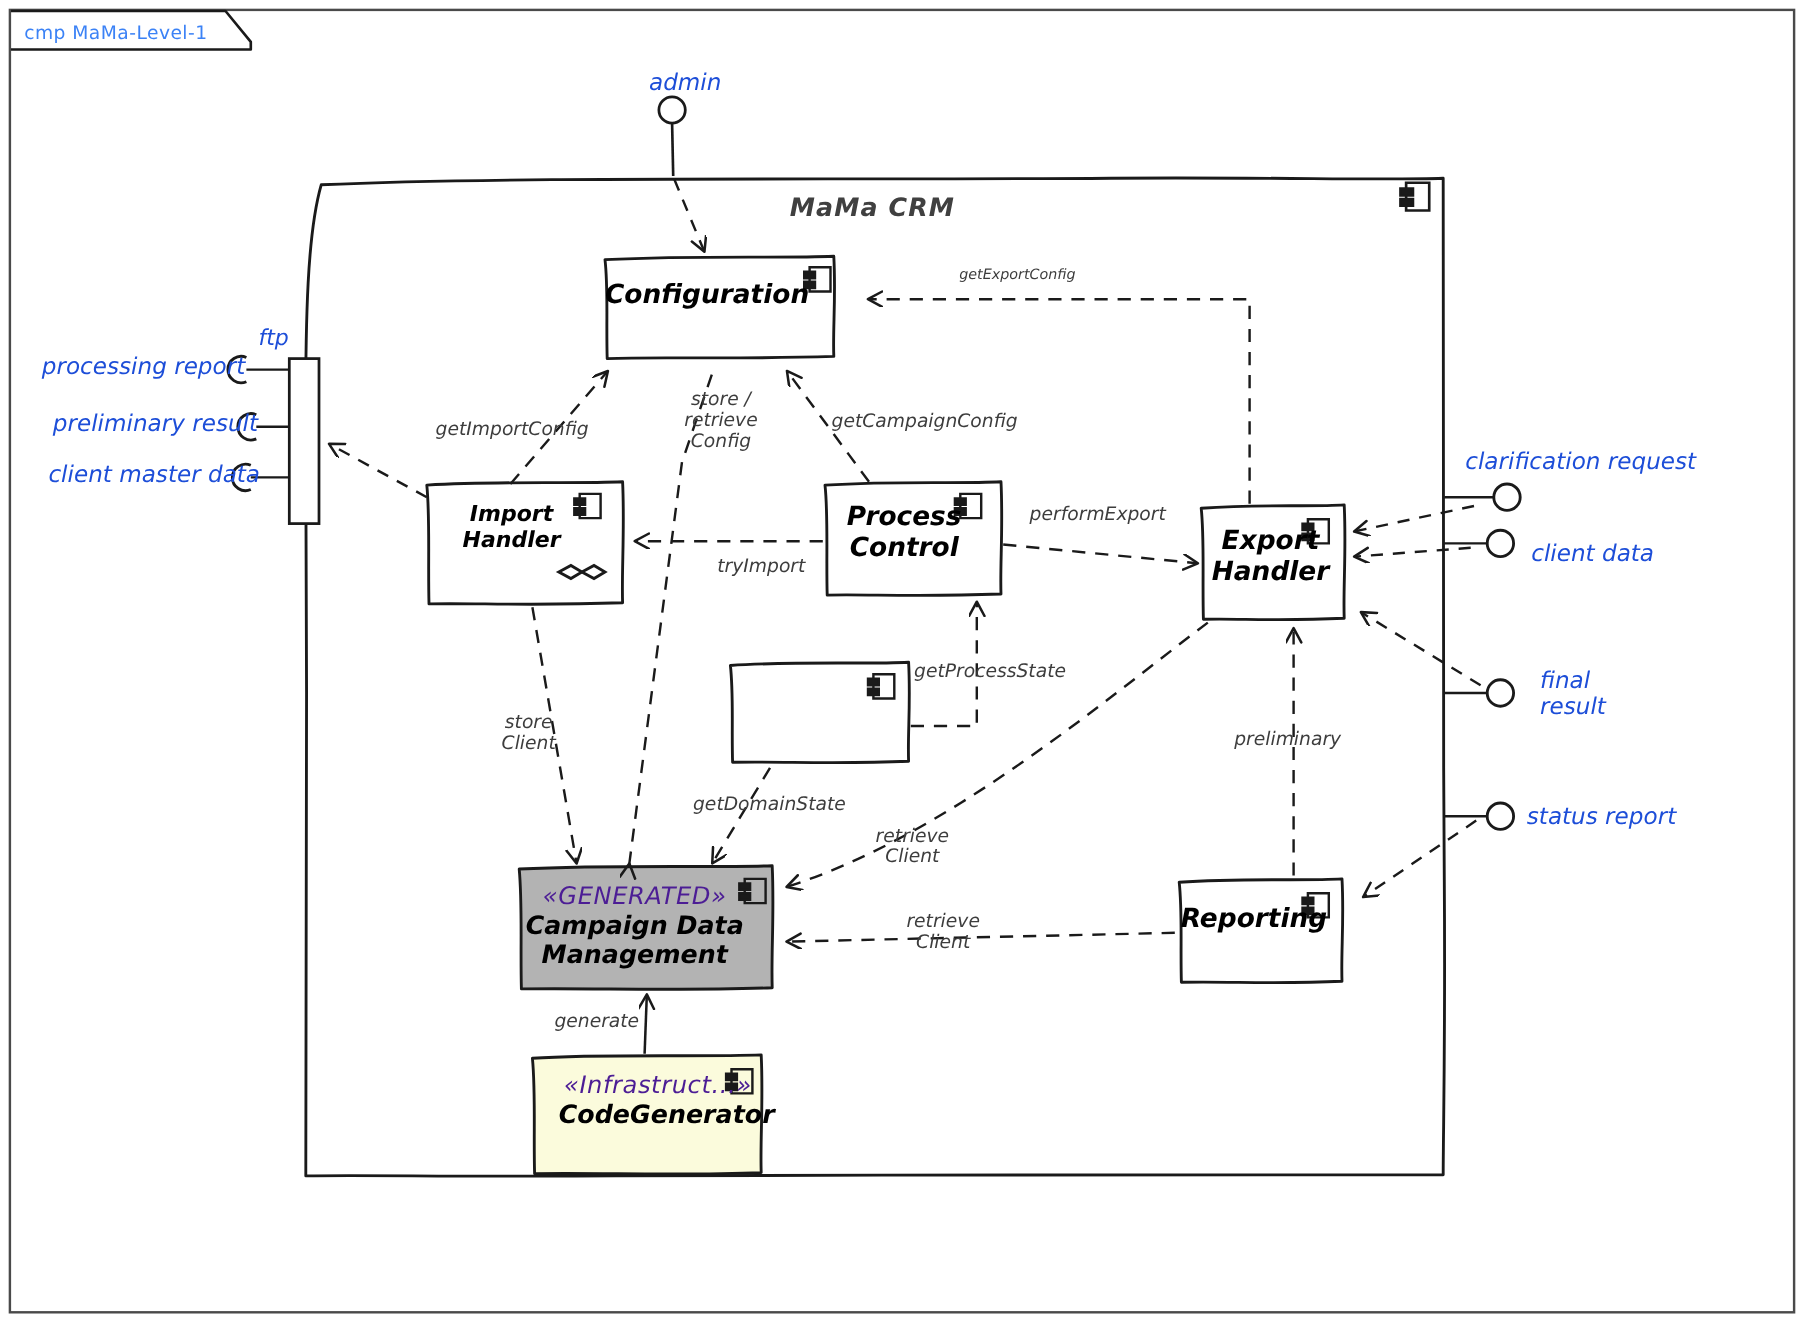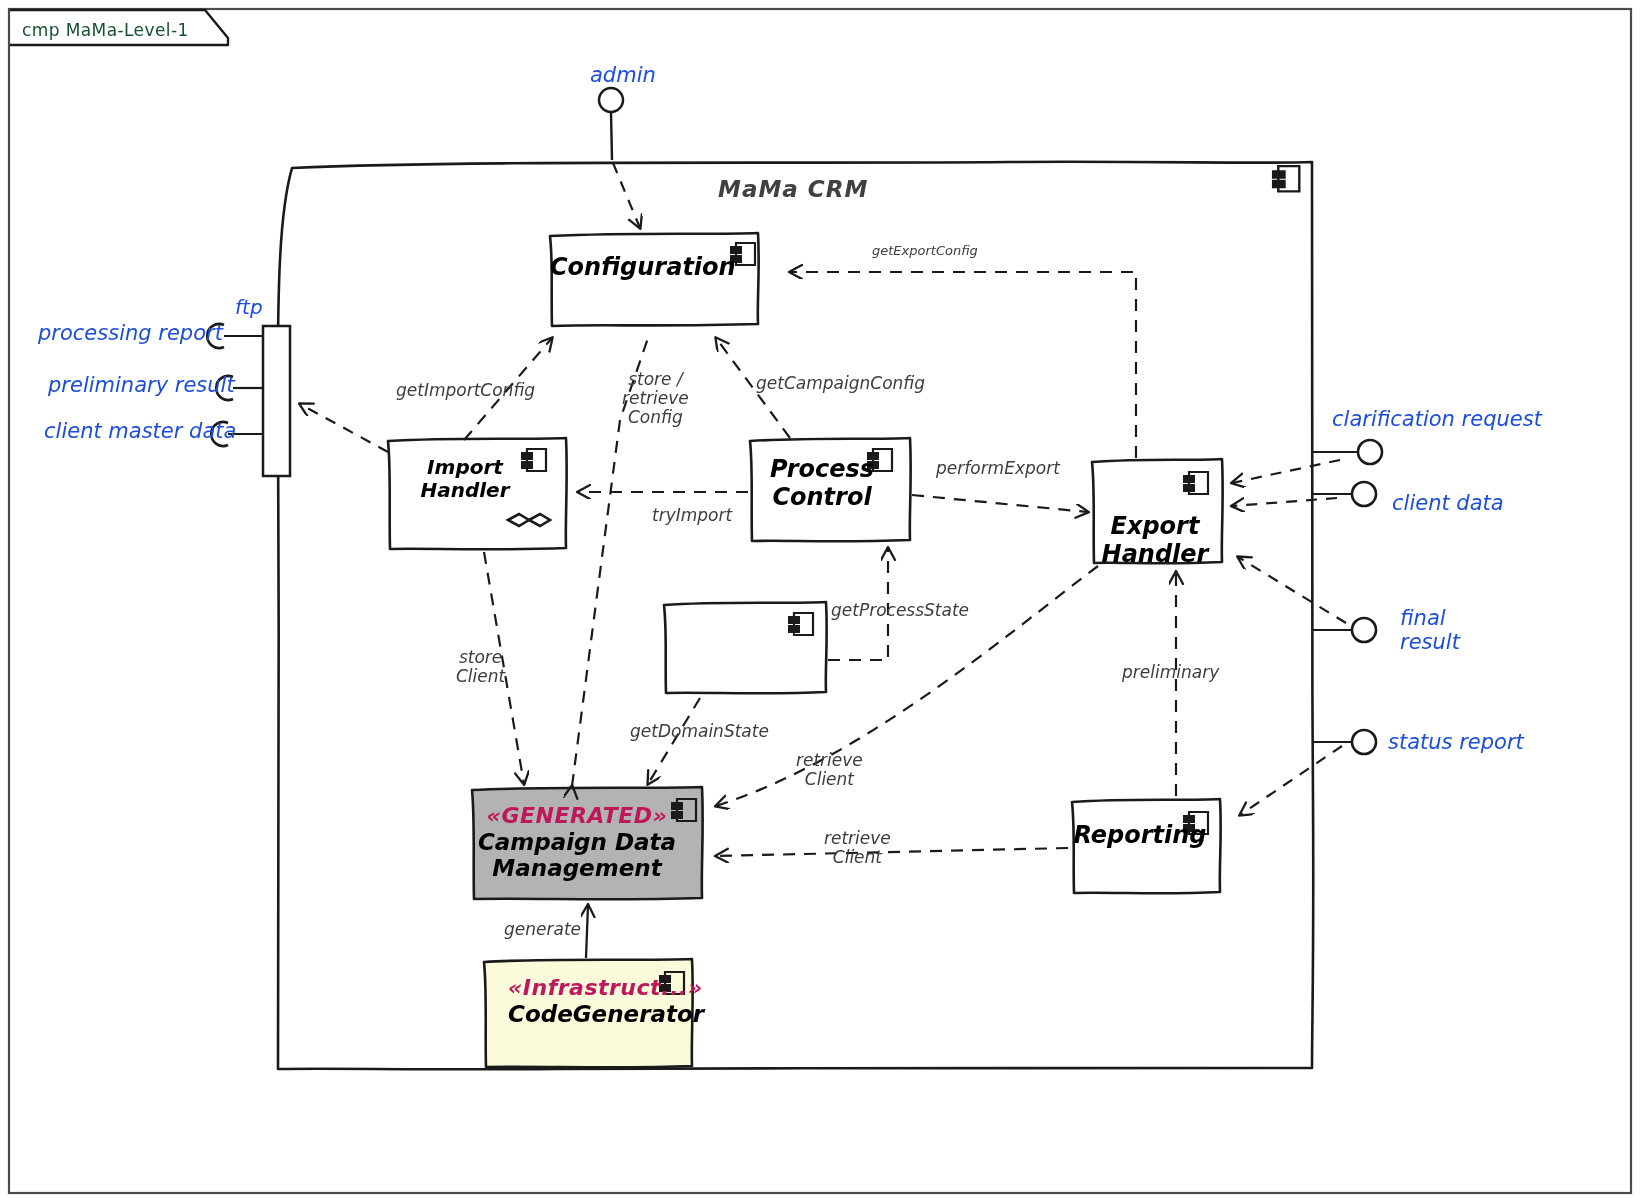--- a/index.html
+++ b/index.html
@@ -1,22 +1,22 @@
 <!DOCTYPE html>
 <html><head>
 <meta charset="utf-8">
 <style>
   html,body{margin:0;padding:0;background:#fff;}
   body{width:1640px;height:1202px;font-family:"DejaVu Sans",sans-serif;}
   #stage{position:relative;width:1640px;height:1202px;overflow:hidden;background:#fff;}
   #svgroot{position:absolute;left:0;top:0;width:1640px;height:1202px;}
   .lbl{position:absolute;font-family:"DejaVu Sans",sans-serif;font-style:italic;color:#1d4ed8;white-space:nowrap;line-height:1.12;}
   .cmp-title{position:absolute;font-family:"DejaVu Sans",sans-serif;font-style:italic;font-weight:bold;color:#000;text-align:center;line-height:1.16;white-space:nowrap;}
-  .stereo{font-style:italic;font-weight:bold;color:#be185d;letter-spacing:.5px;}
-  .frame-tag{position:absolute;font-style:normal;font-weight:normal;color:#14532d;font-size:17px;letter-spacing:.4px;}
+  .stereo{font-style:italic;font-weight:normal;color:#4c1d95;letter-spacing:.5px;}
+  .frame-tag{position:absolute;font-style:normal;font-weight:normal;color:#3b82f6;font-size:17px;letter-spacing:.4px;}
   .ctr-title{position:absolute;font-style:italic;font-weight:bold;font-size:23px;color:#404040;letter-spacing:1px;}
   .iface-lbl{font-size:21px;}
   .dep-lbl{font-size:16px;color:#3d3d3d;}
   .dep-lbl.center{text-align:center;}
 </style>
 </head>
 <body>
 
 <div id="stage">
 
@@ -234,21 +234,21 @@
   <div class="cmp-title" style="left:390px;top:456px;width:150px;font-size:20px;">
     <div>Import</div>
     <div>Handler</div>
   </div>
 
   <div class="cmp-title" style="left:752px;top:456px;width:140px;font-size:24px;">
     <div>Process</div>
     <div>Control</div>
   </div>
 
-  <div class="cmp-title" style="left:1090px;top:478px;width:130px;font-size:24px;margin-top:35px;">
+  <div class="cmp-title" style="left:1090px;top:478px;width:130px;font-size:24px;">
     <div>Export</div>
     <div>Handler</div>
   </div>
 
 
   <div class="cmp-title" style="left:1070px;top:822px;width:140px;font-size:24px;">
     <div>Reporting</div>
   </div>
 
   <div class="cmp-title" style="left:474px;top:803px;width:206px;font-size:23px;">
@@ -259,21 +259,21 @@
 
   <div class="cmp-title" style="left:488px;top:975px;width:180px;font-size:23px;padding-left:20px;">
     <div class="stereo" style="font-size:22px;">«Infrastruct...»</div>
     <div>CodeGenerator</div>
   </div>
 
   <div class="lbl dep-lbl" style="left:872px;top:244px;font-size:13px;">getExportConfig</div>
 
   <div class="lbl dep-lbl" style="left:396px;top:381px;font-size:17px;">getImportConfig</div>
 
-  <div class="lbl dep-lbl center" style="left:622px;top:354px;font-size:17px;margin-top:16px;">
+  <div class="lbl dep-lbl center" style="left:622px;top:354px;font-size:17px;">
     <div>store /</div>
     <div>retrieve</div>
     <div>Config</div>
   </div>
 
   <div class="lbl dep-lbl" style="left:756px;top:374px;font-size:17px;">getCampaignConfig</div>
 
   <div class="lbl dep-lbl" style="left:652px;top:506px;font-size:17px;">tryImport</div>
 
   <div class="lbl dep-lbl" style="left:936px;top:459px;font-size:17px;">performExport</div>

